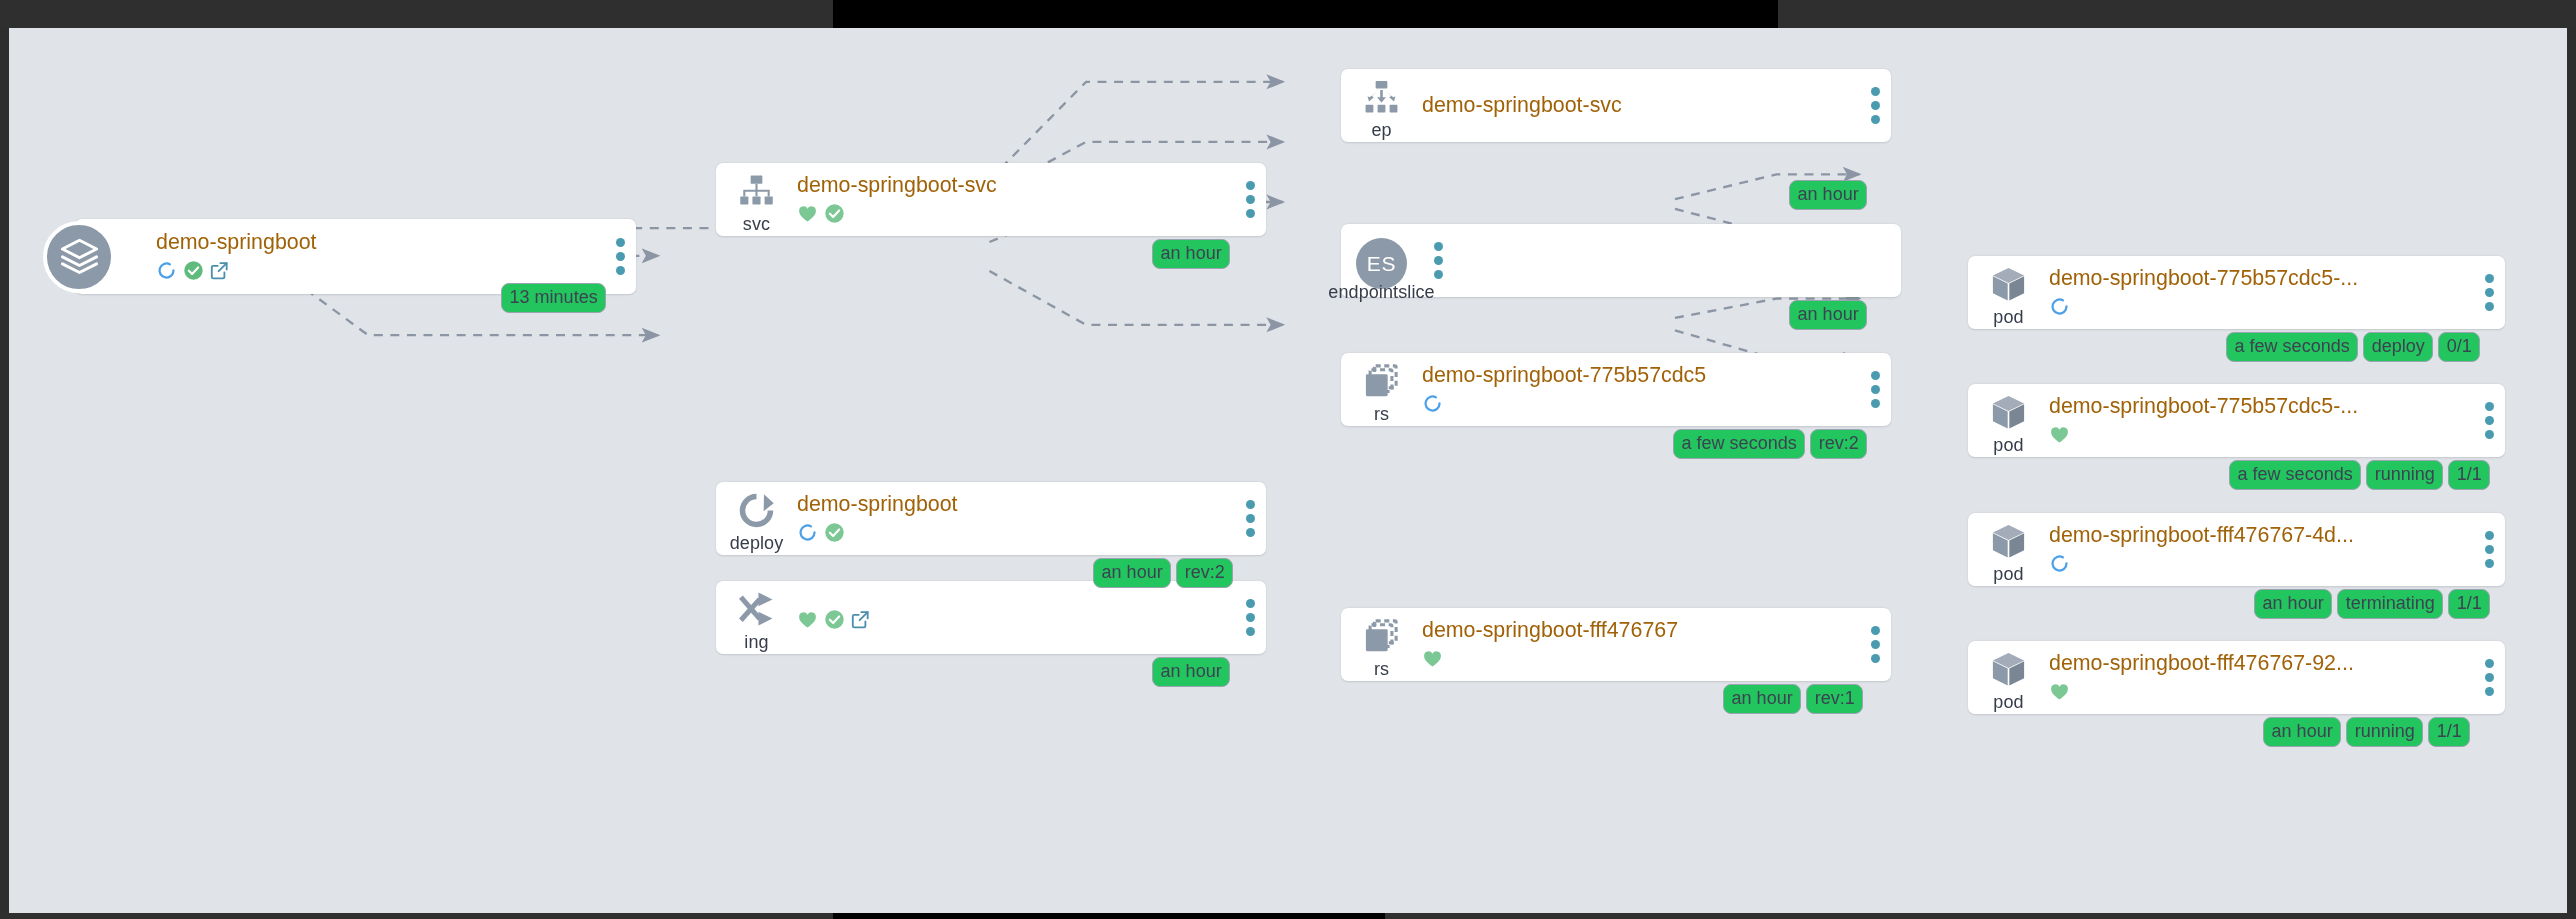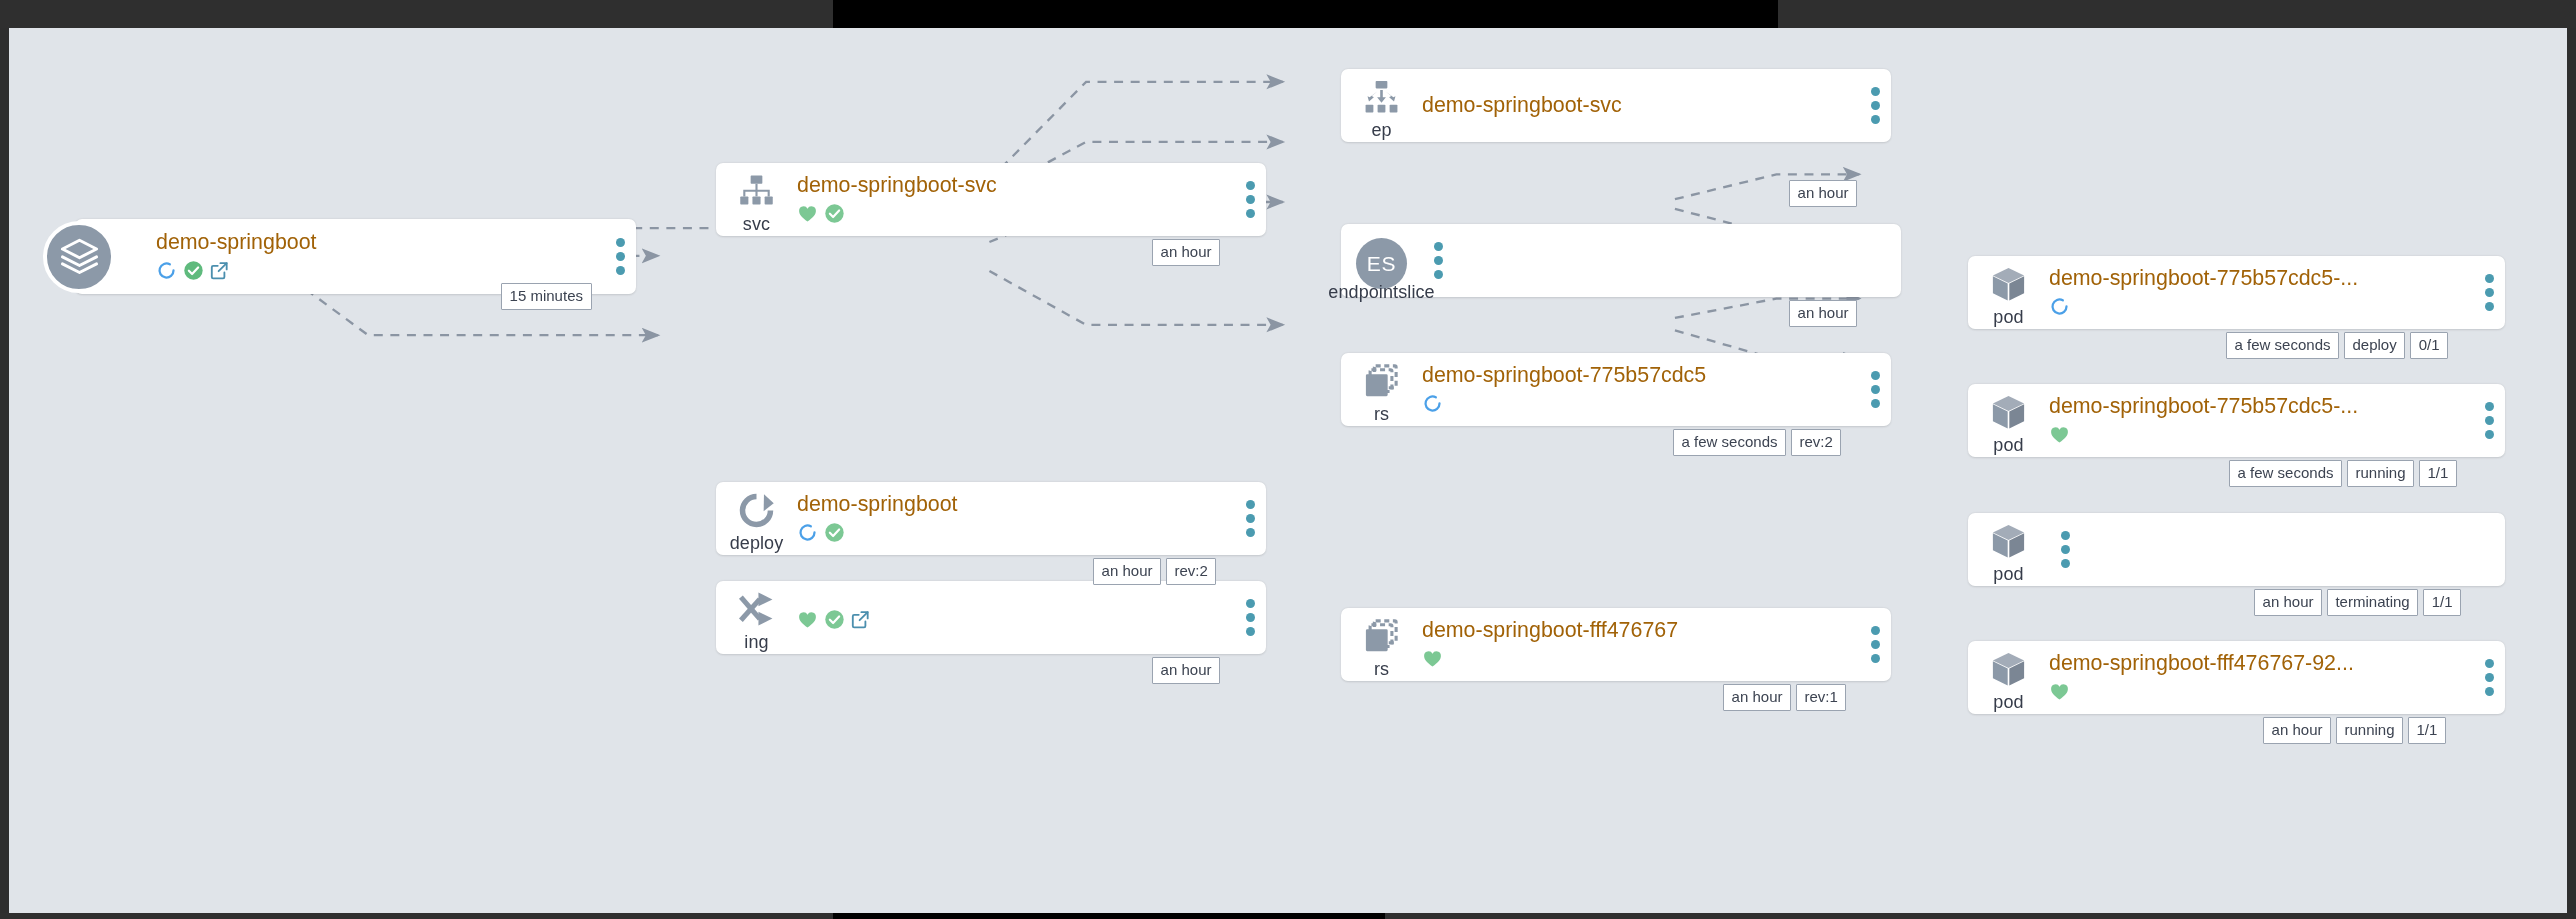--- a/index.html
+++ b/index.html
@@ -137,25 +137,25 @@
 
   
   .pills {
     position: absolute;
     display: flex;
     gap: 4.8px;
     align-items: center;
     z-index: 5;
   }
   .pill {
-    background: #ffffff;
+    background: #22c55e;
     border: 1.4px solid #9aa3b0;
-    border-radius: 1px;
+    border-radius: 8px;
     color: #3c4351;
-    font-size: 15px;
+    font-size: 18px;
     line-height: 1;
     padding: 4.1px 7.6px 5.5px;
     white-space: nowrap;
   }
 
   
   .root-node { }
   .root-badge {
     position: absolute;
     left: -32px;
@@ -249,21 +249,21 @@
           </svg>
         </div>
       </div>
       <div class="kebab">
           <i></i>
           <i></i>
           <i></i>
         </div>
     </div>
     <div class="pills" style="left:492px; top:255px;">
-      <span class="pill">15 minutes</span>
+      <span class="pill">13 minutes</span>
     </div>
 
     <div class="node" style="left:707px; top:135px; width:550px; height:73px;">
       <div class="node-icon-wrap">
         <svg class="node-icon" viewBox="0 0 24 24">
           <g fill="#8c99a8">
             <rect x="8.4" y="2.2" width="7.2" height="5.1" rx="0.5"></rect>
             <rect x="2" y="15" width="5" height="5" rx="0.5"></rect>
             <rect x="9.5" y="15" width="5" height="5" rx="0.5"></rect>
             <rect x="17" y="15" width="5" height="5" rx="0.5"></rect>
@@ -532,20 +532,28 @@
 
     <div class="node" style="left:1959px; top:485px; width:537px; height:73px;">
       <div class="node-icon-wrap">
         <svg class="node-icon" viewBox="0 0 24 24">
           <path d="M12 1.8 L21.6 6.4 L12 11.0 L2.4 6.4 z" fill="#a3acb8"></path>
           <path d="M2.4 6.9 L11.5 11.4 L11.5 21.9 L2.4 17.4 z" fill="#8c99a8"></path>
           <path d="M12.5 11.4 L21.6 6.9 L21.6 17.4 L12.5 21.9 z" fill="#7b8694"></path>
         </svg>
         <div class="node-kind">pod</div>
       </div>
+      <div class="node-body">
+        <div class="node-title">demo-springboot-fff476767-4d...</div>
+        <div class="node-status">
+          <svg class="st" viewBox="0 0 24 24" fill="none" stroke="#4ba0e8" stroke-width="2.6" stroke-linecap="round">
+            <path d="M20 12a8 8 0 1 1-4.2-7.03"></path>
+          </svg>
+        </div>
+      </div>
       <div class="kebab">
           <i></i>
           <i></i>
           <i></i>
         </div>
     </div>
     <div class="pills" style="left:2245px; top:561px;">
       <span class="pill">an hour</span>
       <span class="pill">terminating</span>
       <span class="pill">1/1</span>

